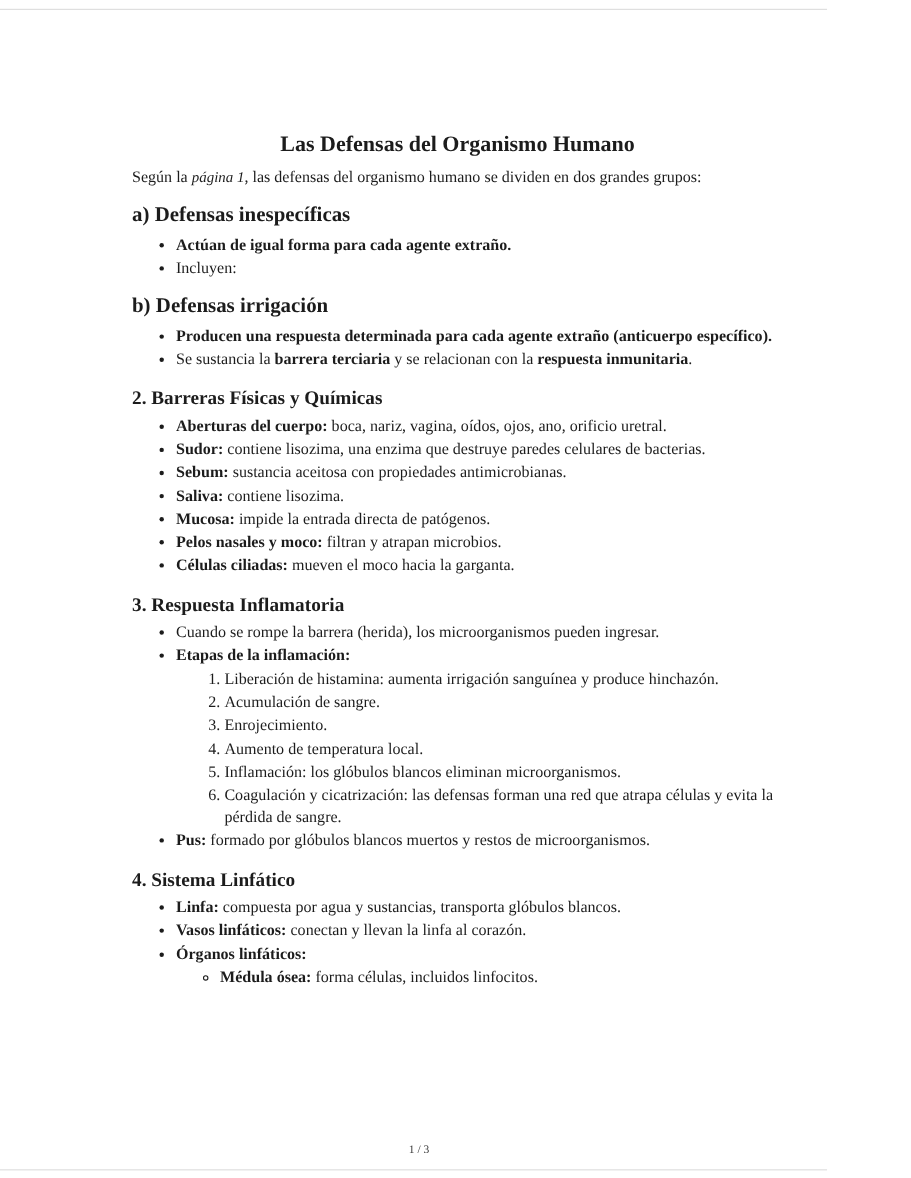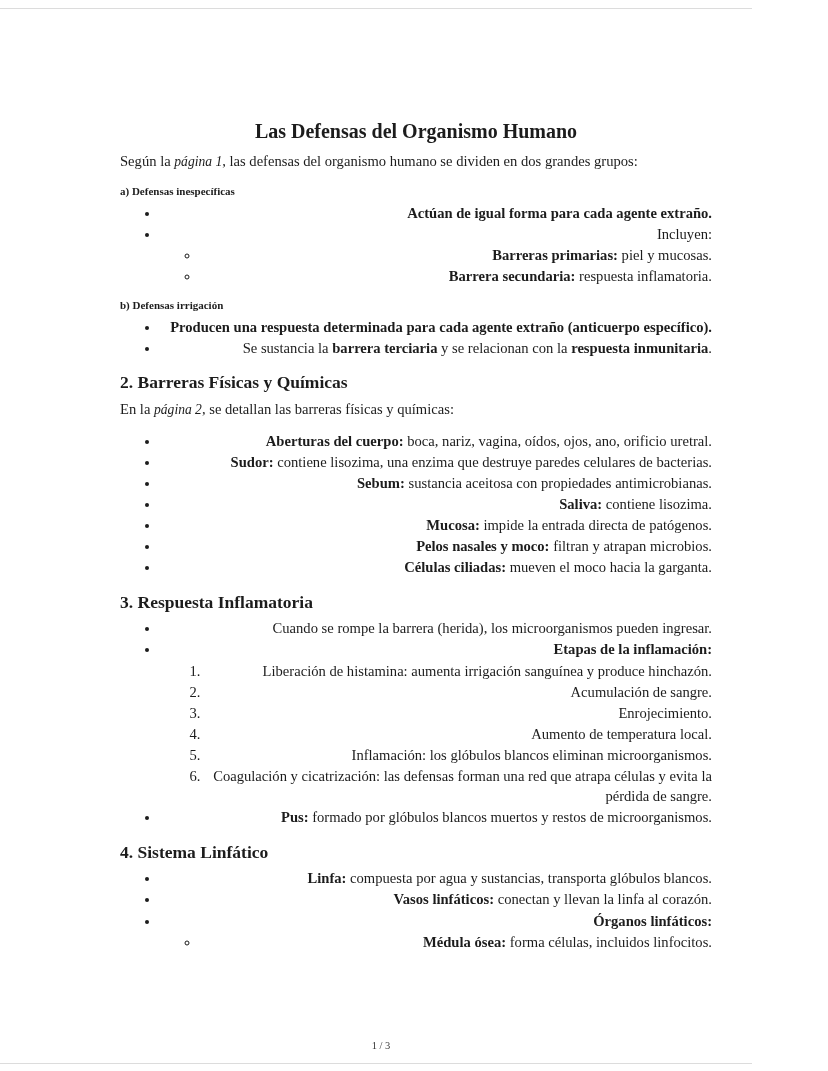--- a/index.html
+++ b/index.html
@@ -11,26 +11,26 @@
     overflow: hidden;
     font-family: "Liberation Serif", "DejaVu Serif", serif;
     color: #1c1c1c;
   }
   .hairline { position: absolute; left: 0; right: 0; height: 1px; background: #dcdcdc; }
   .hairline.top { top: 8px; }
   .hairline.bottom { bottom: 7px; }
   .content { position: absolute; top: 118px; left: 120px; width: 592px; }
   h1 { font-size: 20px; line-height: 1.3; font-weight: bold; text-align: center; margin: 0 0 7px; }
   h2 { font-size: 17.5px; line-height: 1.3; font-weight: bold; margin: 13px 0 5px; }
-  h3 { font-size: 11px; line-height: 1.35; font-weight: bold; margin: 12px 0 4px; }
+  h3 { font-size: 19px; line-height: 1.35; font-weight: bold; margin: 12px 0 4px; }
   p, li { font-size: 14.6px; line-height: 1.38; }
   p.intro { margin: 0 0 11px; }
   .ref { font-style: italic; font-size: 0.93em; }
   ul, ol { margin: 0 0 9px; padding-left: 40px; }
-  ul { list-style: disc; text-align: right; }
+  ul { list-style: disc; }
   ul ul { list-style: circle; margin: 1px 0 0; padding-left: 40px; }
   ol { list-style: decimal; margin: 1px 0 0; padding-left: 44px; }
   li { margin: 1px 0; }
   strong { font-weight: bold; }
   .footer {
     position: absolute; left: 10px; right: 0; bottom: 20px;
     text-align: center; font-size: 10.5px; color: #3a3a3a;
   }
 </style>
 </head>
@@ -43,35 +43,30 @@
   <div class="content">
 
     <h1>Las Defensas del Organismo Humano</h1>
 
     <p class="intro"><span>Según la </span><span class="ref">página 1</span><span>, las defensas del organismo humano se dividen en dos grandes grupos:</span></p>
 
     <h3>a) Defensas inespecíficas</h3>
     <ul>
       <li><strong>Actúan de igual forma para cada agente extraño.</strong></li>
       <li><span>Incluyen:</span>
-        <ul>
-          <li><strong>Barreras primarias:</strong><span> piel y mucosas.</span></li>
-          <li><strong>Barrera secundaria:</strong><span> respuesta inflamatoria.</span></li>
-        </ul>
       </li>
     </ul>
 
     <h3>b) Defensas irrigación</h3>
     <ul>
       <li><strong>Producen una respuesta determinada para cada agente extraño (anticuerpo específico).</strong></li>
       <li><span>Se sustancia la </span><strong>barrera terciaria</strong><span> y se relacionan con la </span><strong>respuesta inmunitaria</strong><span>.</span></li>
     </ul>
 
     <h2>2. Barreras Físicas y Químicas</h2>
-    <p class="intro"><span>En la </span><span class="ref">página 2</span><span>, se detallan las barreras físicas y químicas:</span></p>
     <ul>
       <li><strong>Aberturas del cuerpo:</strong><span> boca, nariz, vagina, oídos, ojos, ano, orificio uretral.</span></li>
       <li><strong>Sudor:</strong><span> contiene lisozima, una enzima que destruye paredes celulares de bacterias.</span></li>
       <li><strong>Sebum:</strong><span> sustancia aceitosa con propiedades antimicrobianas.</span></li>
       <li><strong>Saliva:</strong><span> contiene lisozima.</span></li>
       <li><strong>Mucosa:</strong><span> impide la entrada directa de patógenos.</span></li>
       <li><strong>Pelos nasales y moco:</strong><span> filtran y atrapan microbios.</span></li>
       <li><strong>Células ciliadas:</strong><span> mueven el moco hacia la garganta.</span></li>
     </ul>
 

